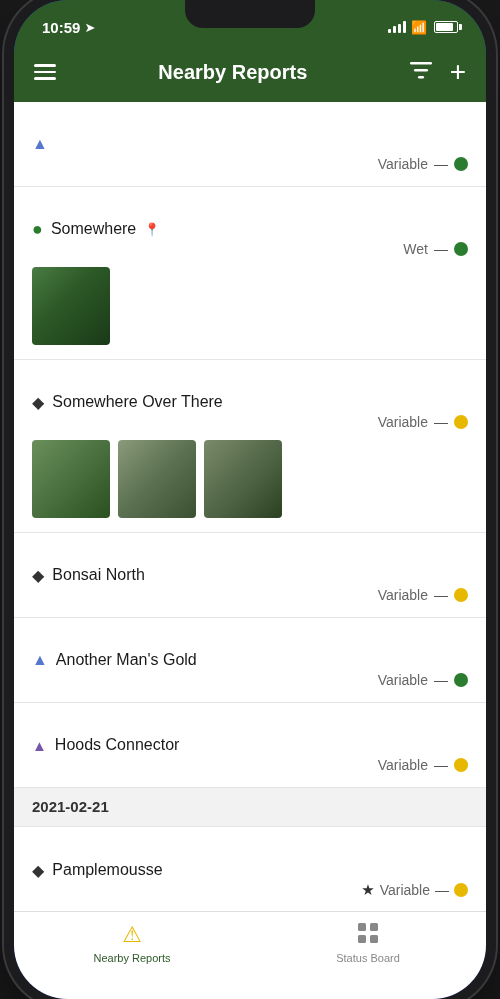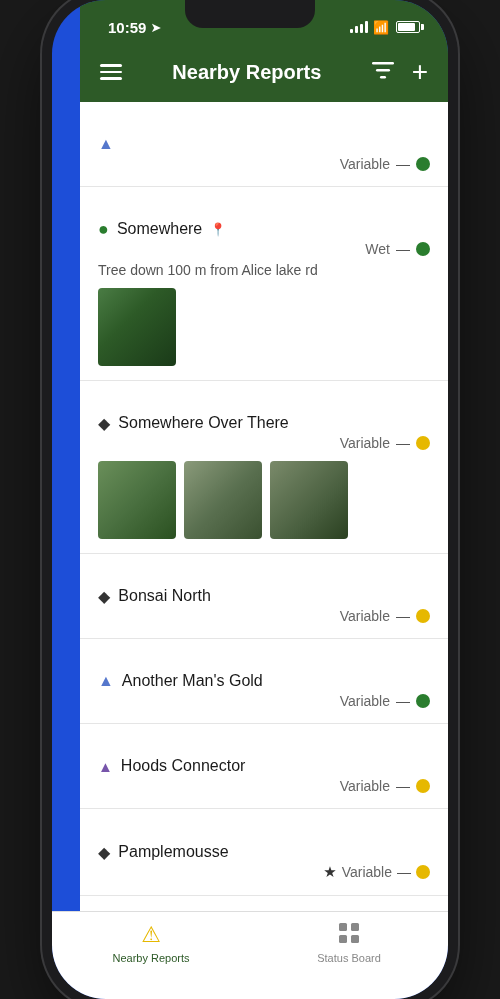--- a/index.html
+++ b/index.html
@@ -7,28 +7,27 @@
     body {
       background: #1a1a1a;
       display: flex;
       justify-content: center;
       align-items: center;
       min-height: 100vh;
       font-family: -apple-system, BlinkMacSystemFont, 'Segoe UI', sans-serif;
     }
 
     .phone-frame {
-      width: 396px;
+      width: 472px;
       height: 999px;
       background: #1d4ed8;
       border-radius: 54px;
       overflow: hidden;
       position: relative;
       box-shadow: 0 0 0 10px #1c1c1e, 0 0 0 12px #3a3a3c, 0 30px 80px rgba(0,0,0,0.7);
-      padding-left: 28px;
     }
 
     
     .status-bar {
       background: #2d5a27;
       display: flex;
       justify-content: space-between;
       align-items: center;
       padding: 12px 28px 6px 28px;
       height: 48px;
@@ -385,21 +384,20 @@
           <span class="trail-icon" style="color:#2a7d2e;font-size:18px;">●</span>
           <span class="trail-name">Somewhere</span>
           <span class="pin-icon">📍</span>
         </div>
         <div class="report-right">
           <span class="status-label">Wet</span>
           <span class="status-dash">—</span>
           <div class="status-dot dot-green"></div>
         </div>
       </div>
-      <div class="report-description">Tree down 100 m from Alice lake rd</div>
       <div class="report-images">
         <div class="trail-thumb img-forest-1"></div>
       </div>
     </div>
 
     <div class="report-item">
       <div class="report-row">
         <div class="report-left">
           <span class="trail-icon" style="color:#333;font-size:16px;">◆</span>
           <span class="trail-name">Somewhere Over There</span>
@@ -452,20 +450,23 @@
           <span class="trail-name">Hoods Connector</span>
         </div>
         <div class="report-right">
           <span class="status-label">Variable</span>
           <span class="status-dash">—</span>
           <div class="status-dot dot-yellow"></div>
         </div>
       </div>
     </div>
 
+    <div class="report-item date-separator">
+      <span class="date-label">2021-02-21</span>
+    </div>
 
     <div class="report-item">
       <div class="report-row">
         <div class="report-left">
           <span class="trail-icon" style="color:#333;font-size:16px;">◆</span>
           <span class="trail-name">Pamplemousse</span>
         </div>
         <div class="report-right" style="gap:5px;">
           <span class="star-icon">★</span>
           <span class="status-label">Variable</span>

